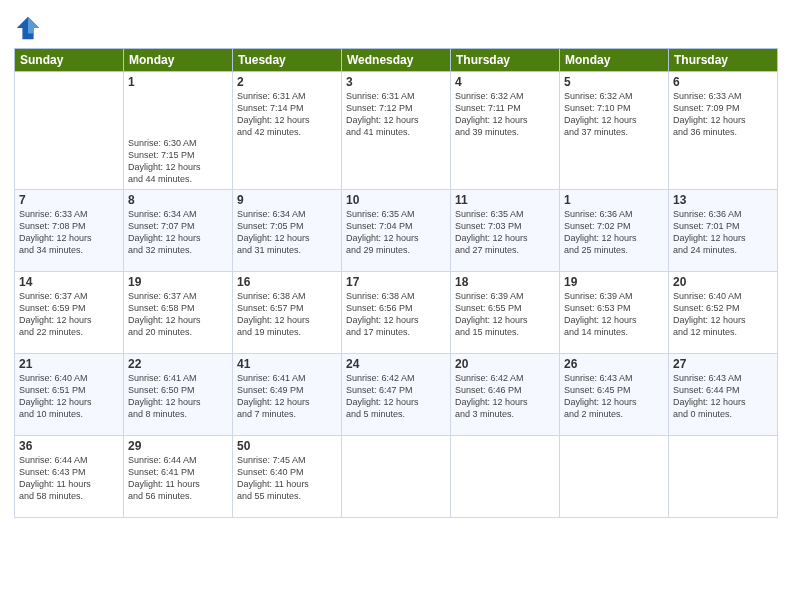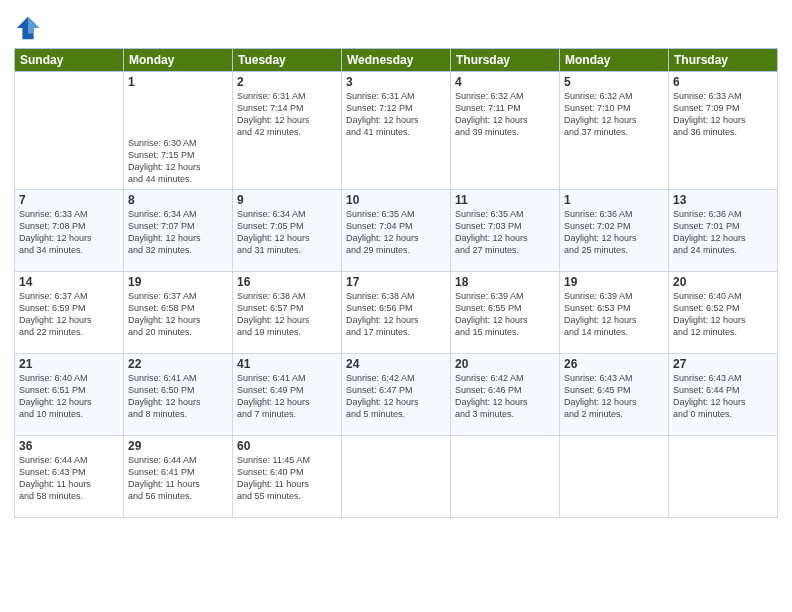--- a/index.html
+++ b/index.html
@@ -345,22 +345,22 @@
 and 58 minutes.</div>
           </td>
           <td>
             <span class="day-number">29</span>
             <div class="day-info" style="white-space: pre-line;">Sunrise: 6:44 AM
 Sunset: 6:41 PM
 Daylight: 11 hours
 and 56 minutes.</div>
           </td>
           <td>
-            <span class="day-number">60</span>
-            <div class="day-info" style="white-space: pre-line;">Sunrise: 11:45 AM
+            <span class="day-number">50</span>
+            <div class="day-info" style="white-space: pre-line;">Sunrise: 7:45 AM
 Sunset: 6:40 PM
 Daylight: 11 hours
 and 55 minutes.</div>
           </td>
           <td class="empty-cell"></td>
           <td class="empty-cell"></td>
           <td class="empty-cell"></td>
           <td class="empty-cell"></td>
         </tr>
       </tbody>

